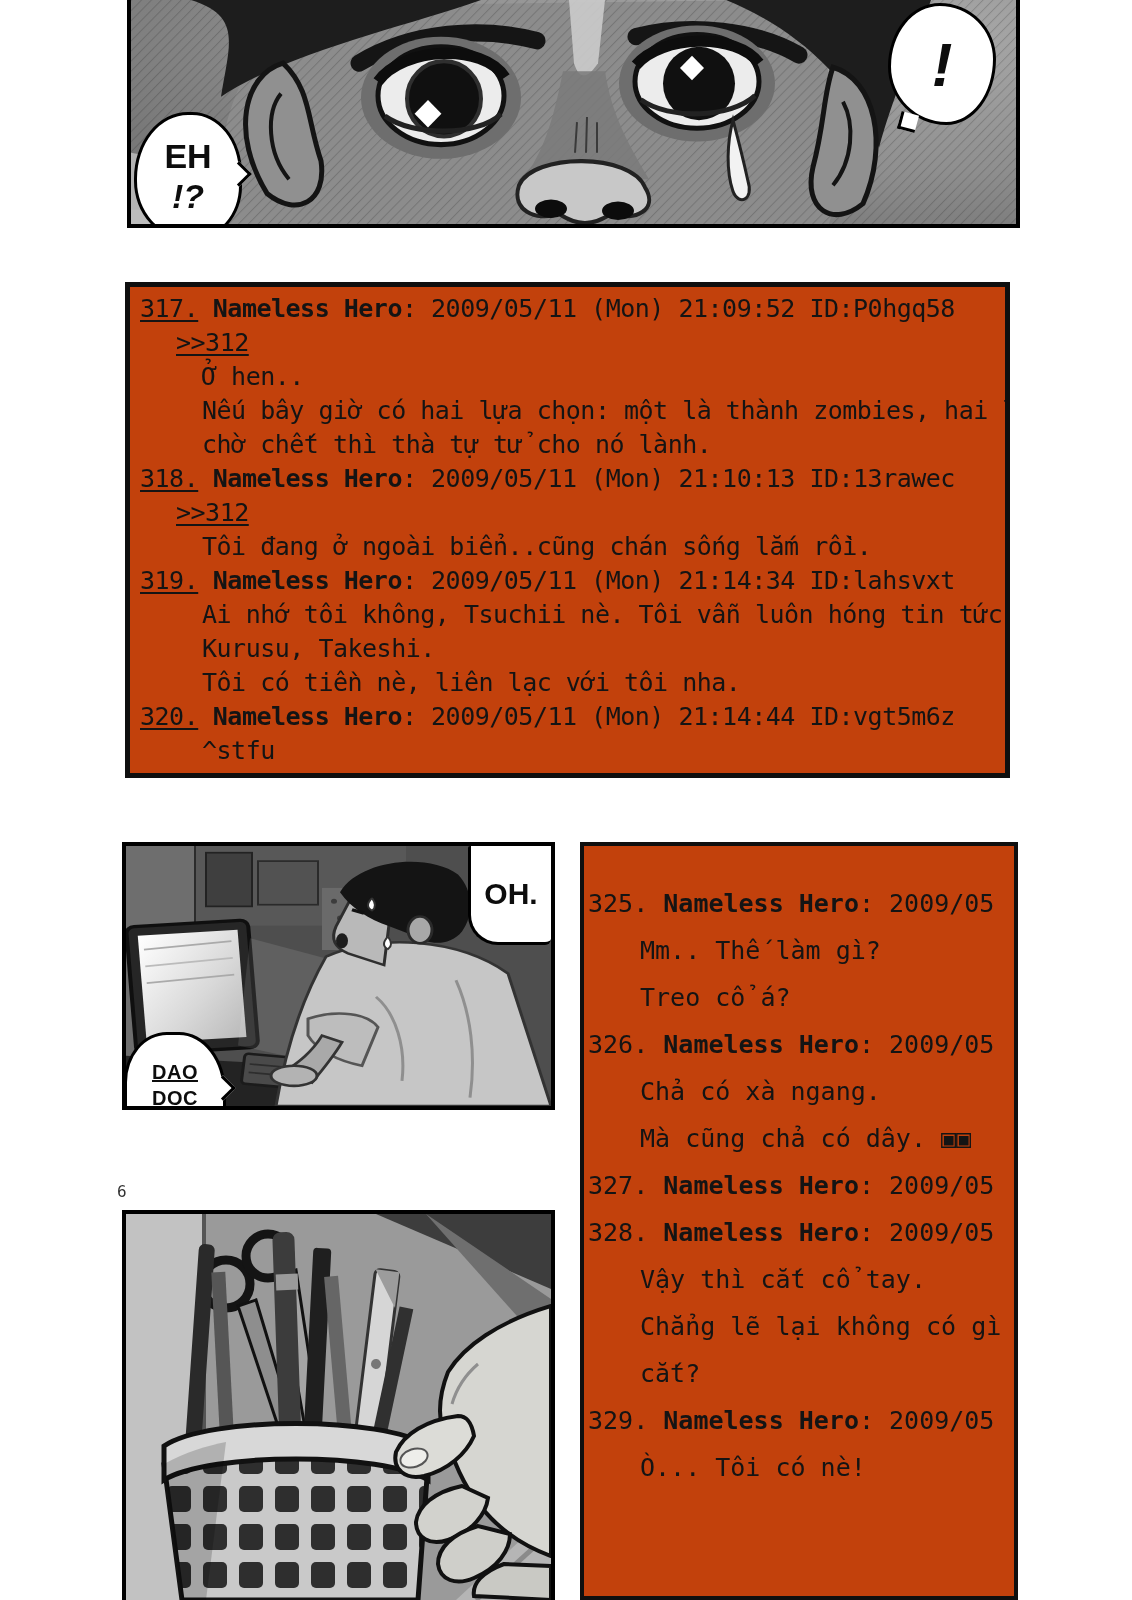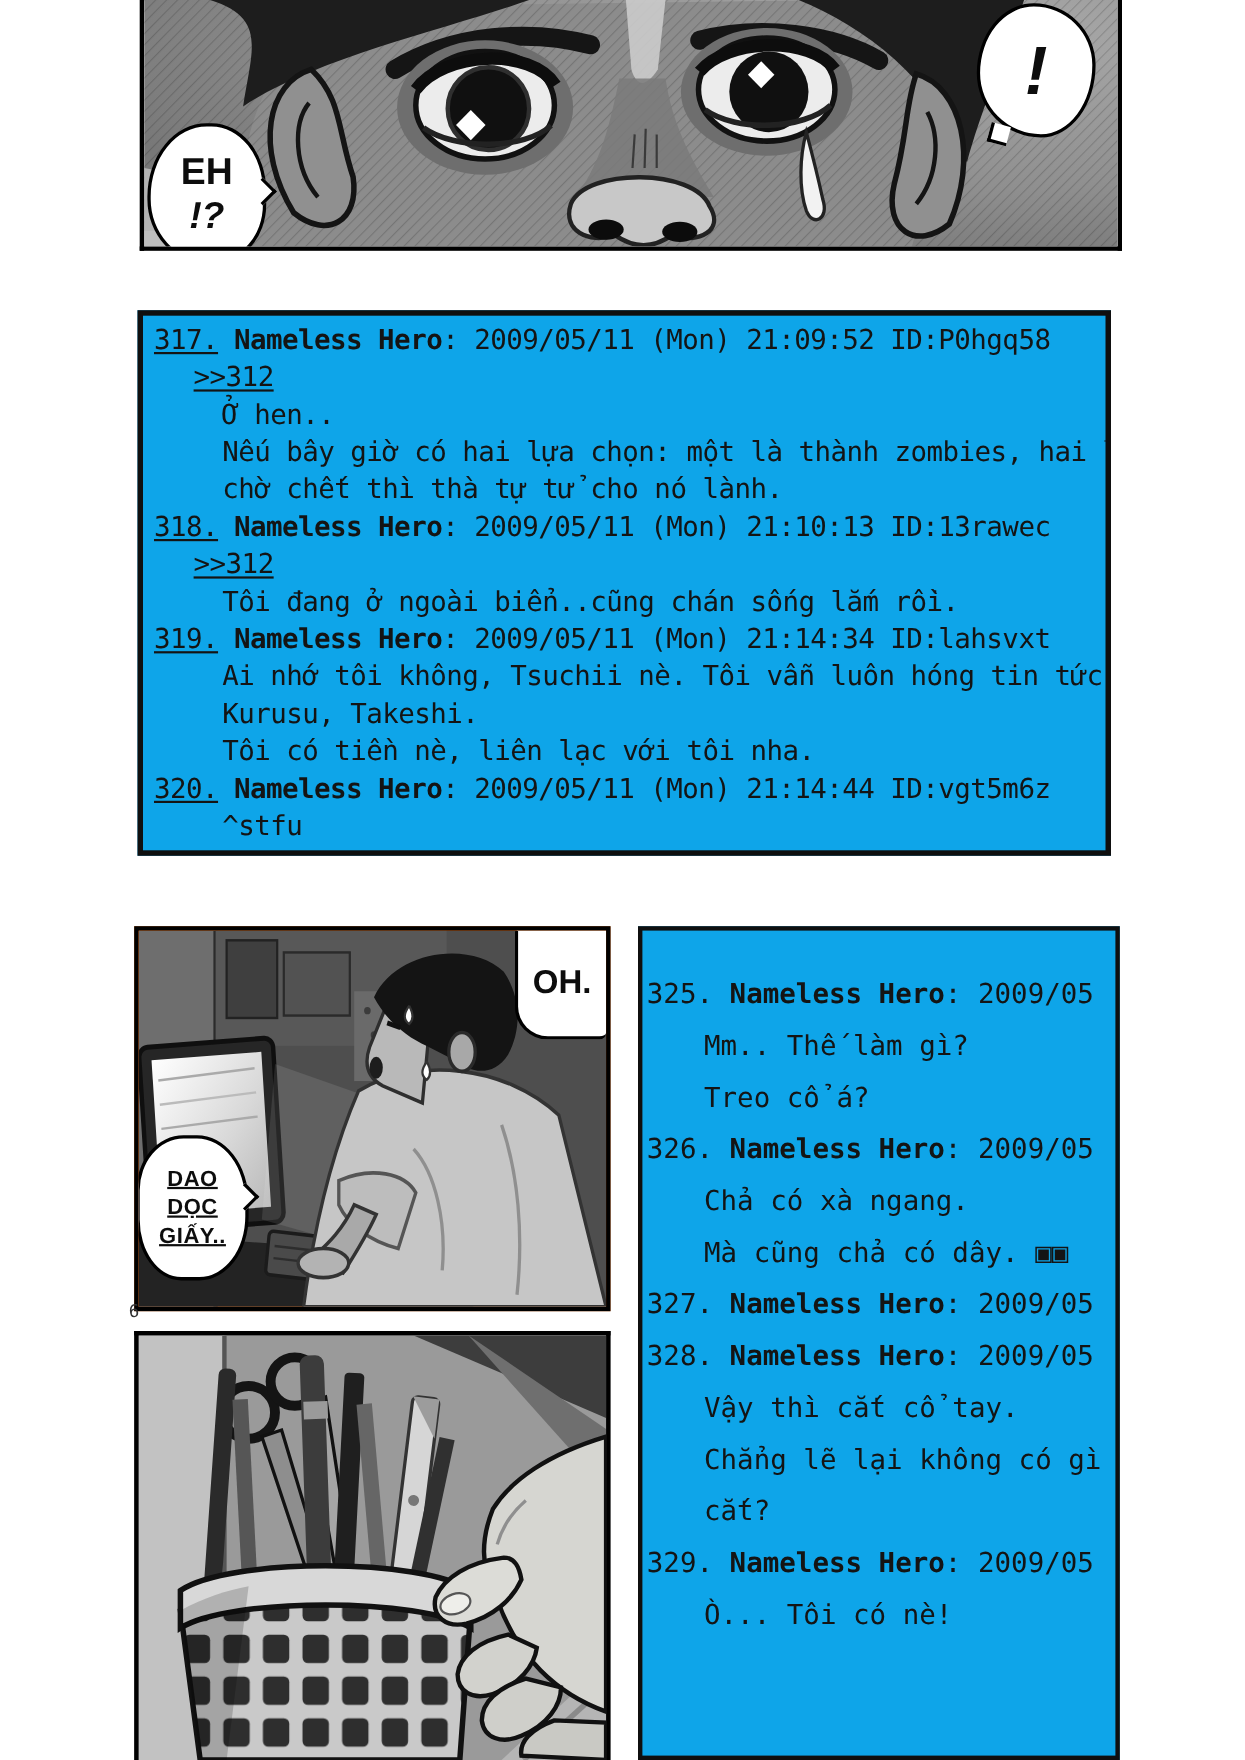--- a/index.html
+++ b/index.html
@@ -2,26 +2,26 @@
 <html><head>
 <meta charset="utf-8">
 <style>
   html,body{margin:0;padding:0;background:#fff;}
   #page{position:relative;width:1132px;height:1600px;background:#fff;overflow:hidden;
         font-family:"DejaVu Sans Mono",monospace;}
   .panel{position:absolute;box-sizing:border-box;overflow:hidden;background:#fff;}
 
   
   #panel-face{left:127px;top:0;width:893px;height:228px;border:4px solid #000;border-top:none;}
-  #panel-computer{left:122px;top:842px;width:433px;height:350px;border:4px solid #000;background:#f97316;}
+  #panel-computer{left:122px;top:842px;width:433px;height:268px;border:4px solid #000;background:#fdba74;}
   #panel-basket{left:122px;top:1210px;width:433px;height:390px;border:4px solid #000;border-bottom:none;background:#9a9a9a;}
   .panel svg{display:block;width:100%;height:100%;}
 
   
-  .forum{position:absolute;box-sizing:border-box;background:#0ea5e9;border:5px solid #0f0f0f;
+  .forum{position:absolute;box-sizing:border-box;background:#c2410c;border:5px solid #0f0f0f;
          color:#141414;overflow:hidden;}
   #panel-forum-top{left:125px;top:282px;width:885px;height:496px;
          font-size:25px;line-height:34px;letter-spacing:-0.5px;padding:5px 8px 0 10px;}
   #panel-forum-right{left:580px;top:842px;width:438px;height:758px;border-width:4px;
          font-size:25px;line-height:47px;padding:34px 0 0 4px;white-space:nowrap;}
   .line{white-space:nowrap;}
   .header .author{font-weight:bold;}
   #panel-forum-top .line.content{padding-left:62px;}
   #panel-forum-right .line.content{padding-left:52px;}
   #panel-forum-top .num{text-decoration:underline;text-underline-offset:3px;}

